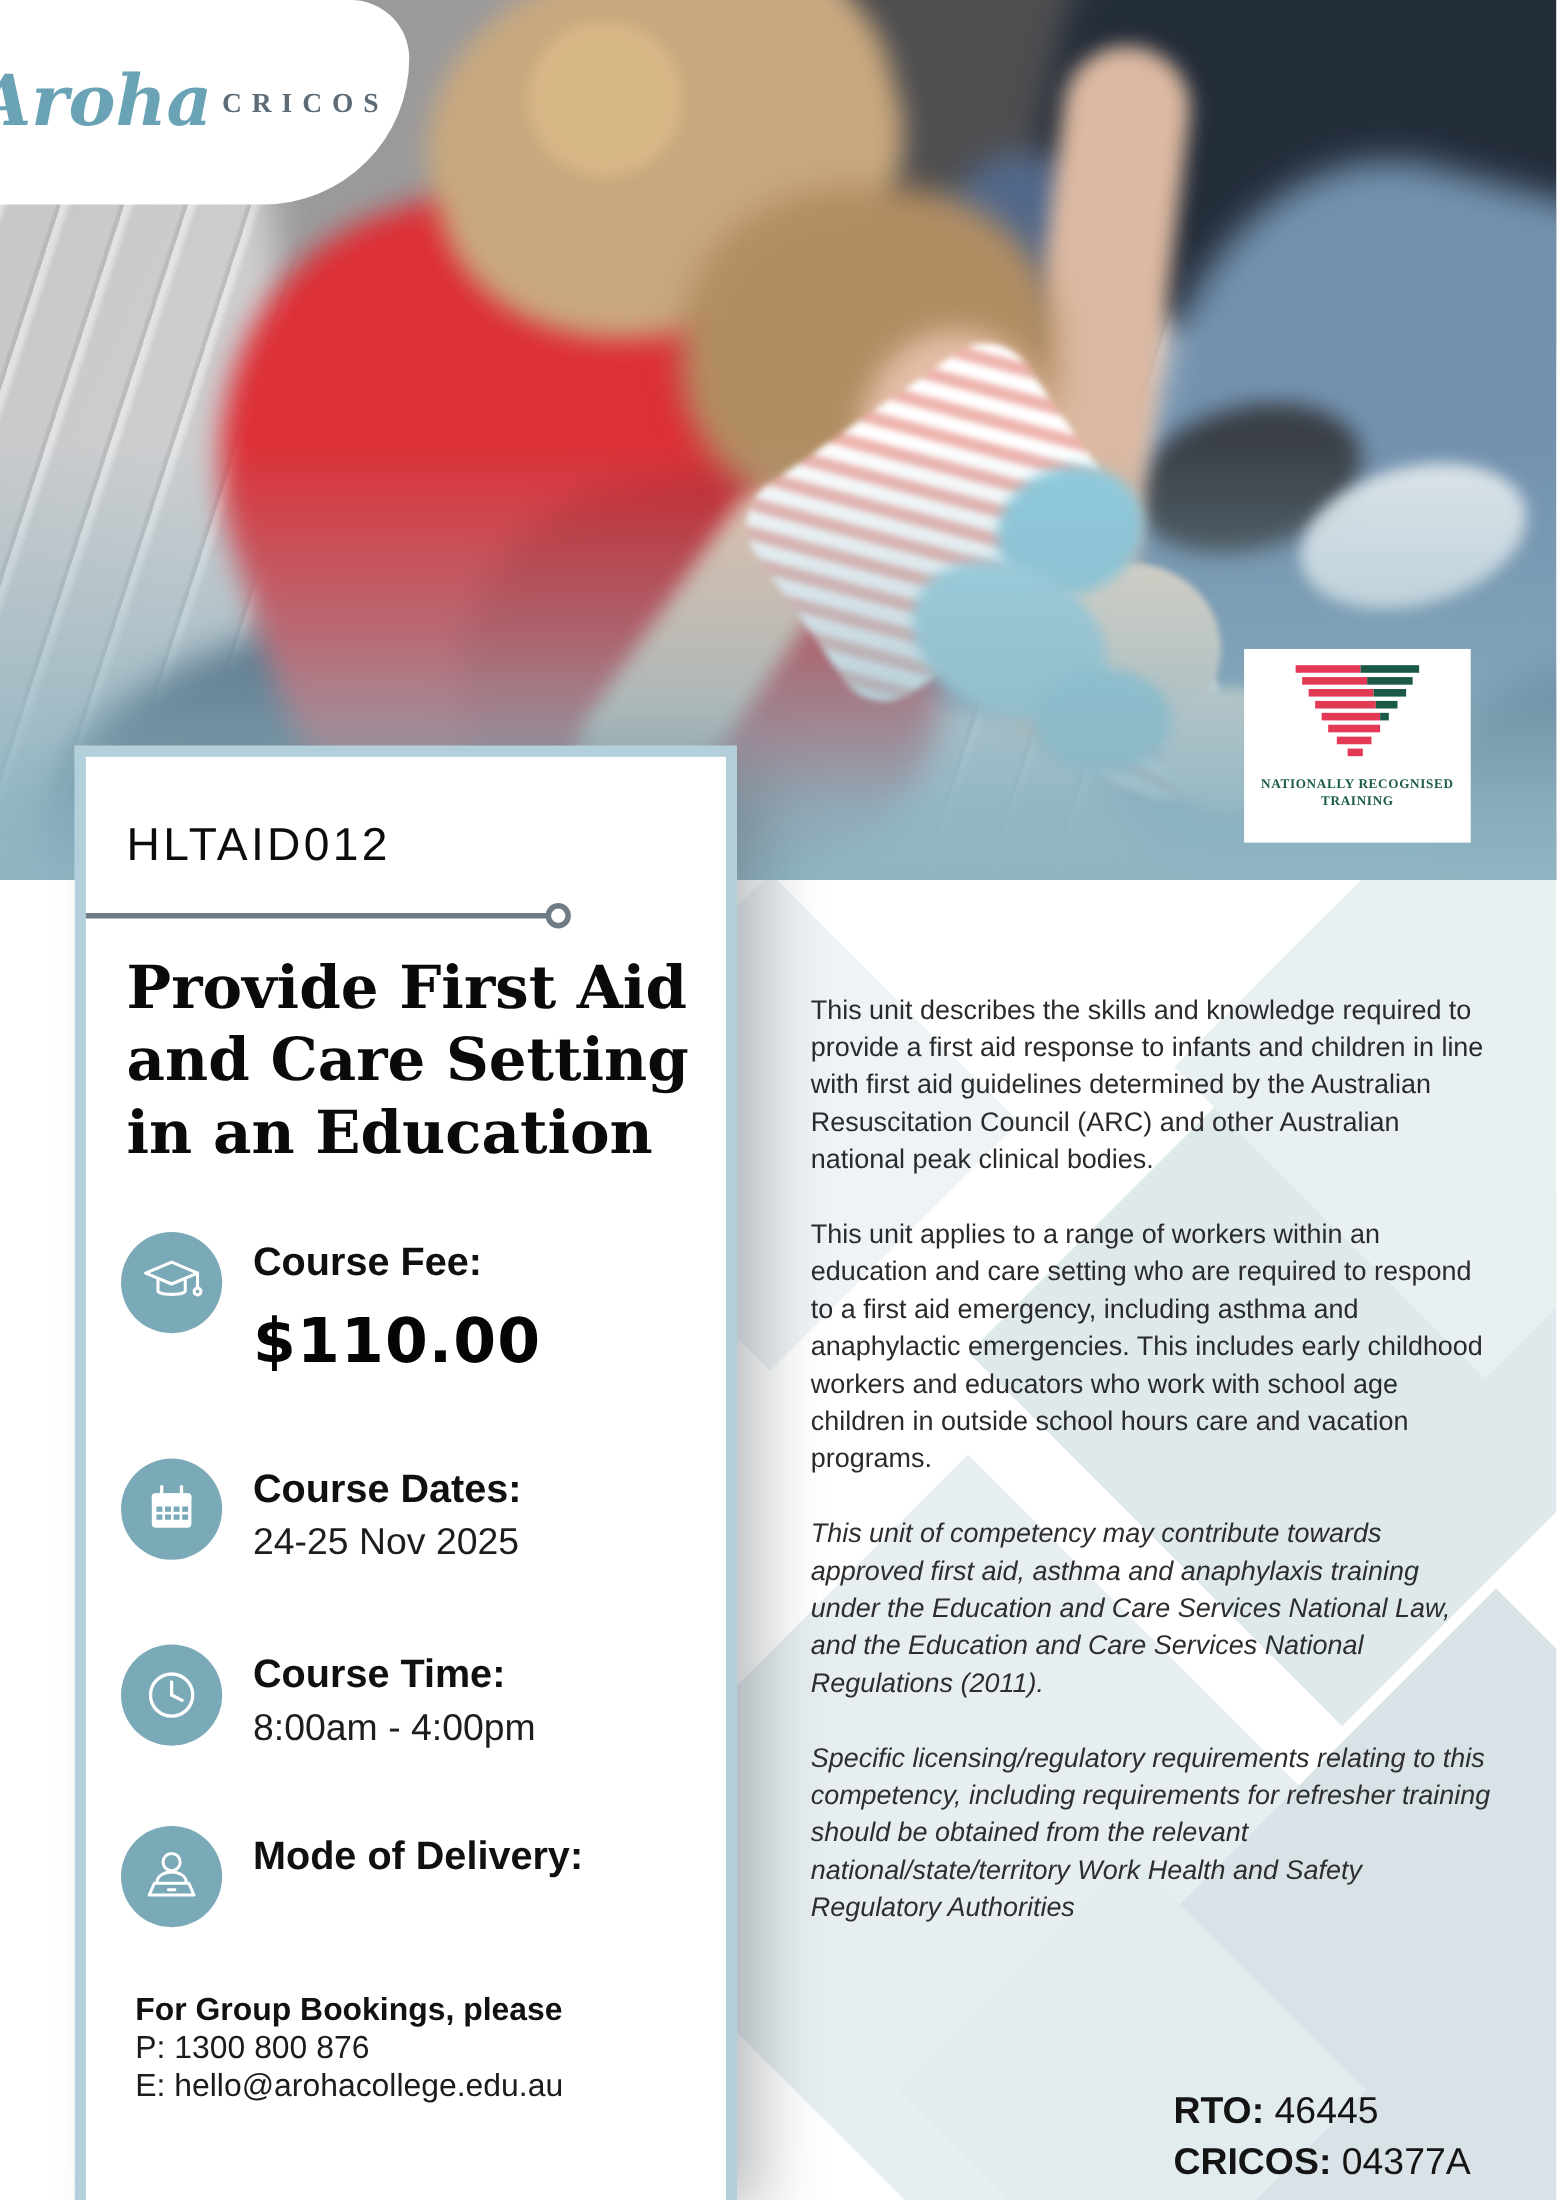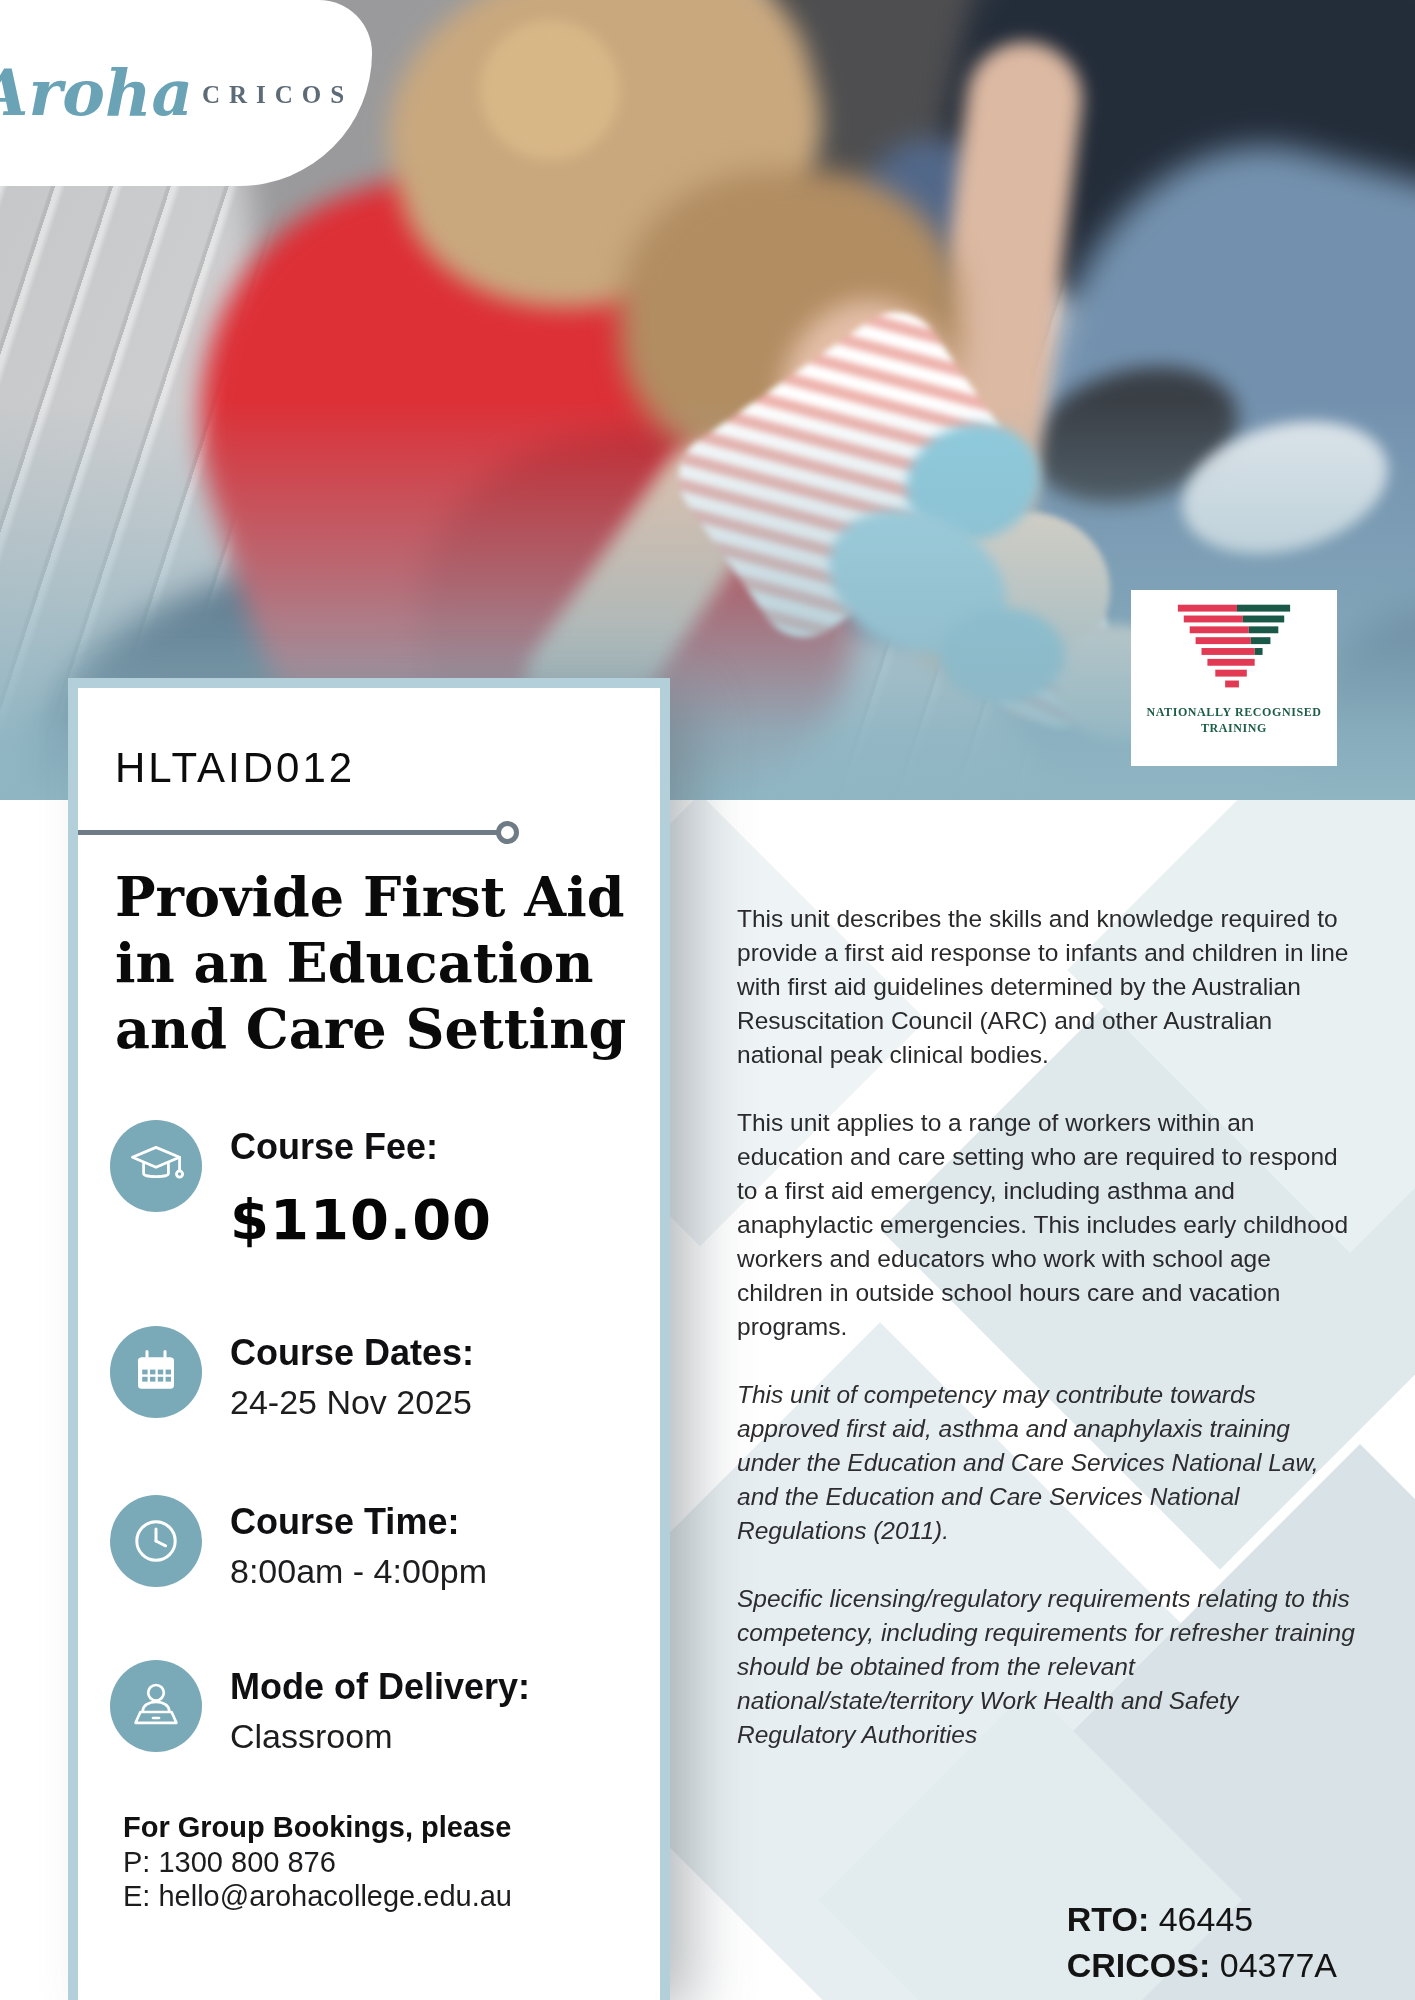--- a/index.html
+++ b/index.html
@@ -166,22 +166,22 @@
   </div>
 
   <div class="card">
     <div class="card-inner">
       <div class="code">HLTAID012</div>
       <div class="divider-line"></div>
       <div class="divider-dot"></div>
 
       <div class="title">
         <div>Provide First Aid</div>
+        <div>and Care Setting</div>
         <div>in an Education</div>
-        <div>and Care Setting</div>
       </div>
 
       <div class="row row-fee">
         <div class="icon-circle">
           <svg width="62" height="62" viewBox="0 0 100 100" fill="none" stroke="#ffffff" stroke-width="4.5" stroke-linejoin="round" stroke-linecap="round">
             <polygon points="50,20 88,36 50,52 12,36"></polygon>
             <path d="M30,46 v16 c0,7 40,7 40,0 v-16"></path>
             <path d="M88,36 v22"></path>
             <circle cx="88" cy="63" r="5"></circle>
           </svg>
@@ -237,21 +237,20 @@
         <div class="icon-circle">
           <svg width="60" height="60" viewBox="0 0 100 100" fill="none" stroke="#ffffff" stroke-width="4.5" stroke-linejoin="round" stroke-linecap="round">
             <circle cx="50" cy="28" r="13"></circle>
             <path d="M28,58 a22,15 0 0 1 44,0"></path>
             <polygon points="24,60 76,60 84,78 16,78"></polygon>
             <path d="M45,70 h10"></path>
           </svg>
         </div>
         <div>
           <div class="row-label">Mode of Delivery:</div>
-          <div class="row-value">Classroom</div>
         </div>
       </div>
 
       <div class="group">
         <div class="group-bold">For Group Bookings, please</div>
         <div class="group-line">P: 1300 800 876</div>
         <div class="group-line">E: hello@arohacollege.edu.au</div>
       </div>
     </div>
   </div>

